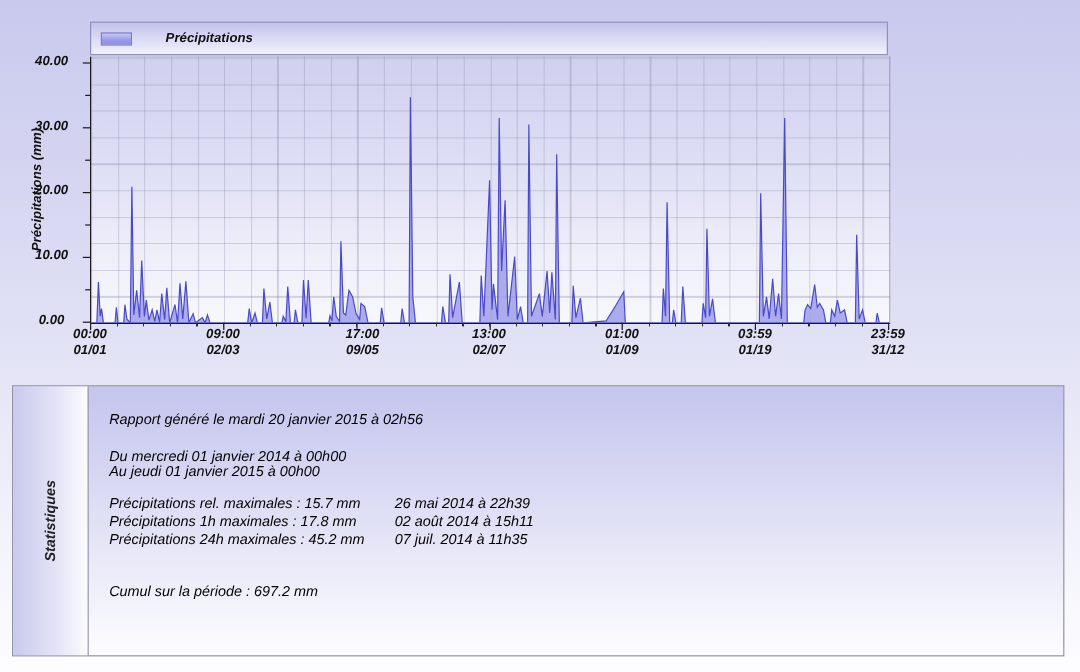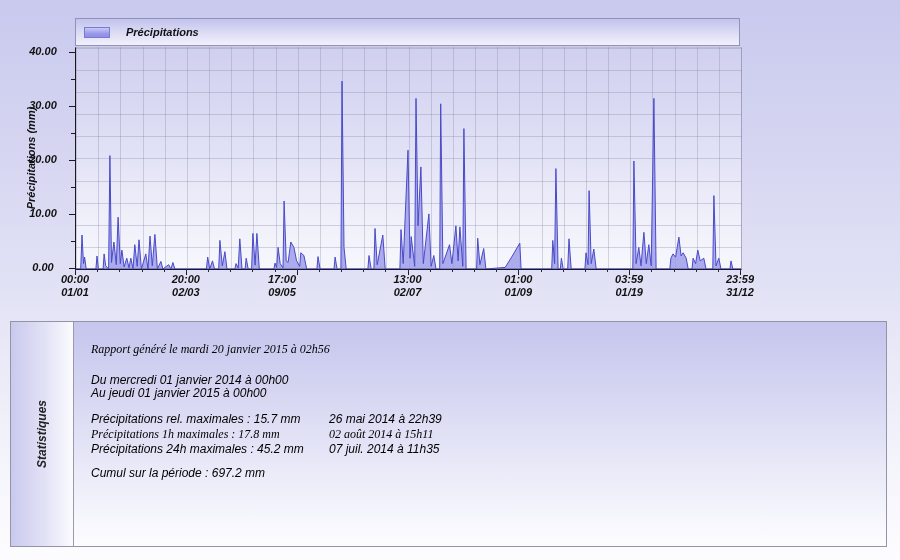--- a/index.html
+++ b/index.html
@@ -14,21 +14,21 @@
     position:absolute;left:75px;top:18px;width:665px;height:28px;
     border:1px solid #9191bc;box-sizing:border-box;
     background:linear-gradient(180deg,#c2c2ec 0%,#d8d8f4 45%,#f1f1fc 100%);
     display:flex;align-items:center;
   }
   .swatch{
     display:inline-block;width:26px;height:11px;margin-left:8px;
     border:1px solid #7a7ad0;box-sizing:border-box;
     background:linear-gradient(180deg,#c9c9f6 0%,#9a9aea 60%,#8d8de4 100%);
   }
-  .legend-label{font:italic 700 11px "Liberation Sans",sans-serif;color:#111;margin-left:16px;}
+  .legend-label{font:italic 700 11px "Liberation Sans",sans-serif;color:#111;margin-left:28px;}
   
   .plot{
     position:absolute;left:75px;top:47px;width:665px;height:221px;box-sizing:content-box;
     border-left:1px solid #1a1a1a;border-bottom:1px solid #1a1a1a;
     border-top:1px solid rgba(140,140,170,.55);border-right:1px solid rgba(140,140,170,.55);
     background-image:
       repeating-linear-gradient(to right, rgba(125,125,158,.30) 0 1px, transparent 1px 22.17px),
       repeating-linear-gradient(to bottom, rgba(125,125,158,.30) 0 1px, transparent 1px 22.1px),
       linear-gradient(180deg,#d0d0ef 0%,#dedef5 40%,#efeffa 75%,#f7f7fd 100%);
   }
@@ -55,23 +55,23 @@
     position:absolute;left:0;top:0;bottom:0;width:62px;
     border-right:1px solid #9a9aae;
     background:linear-gradient(90deg,#c9c9ee 0%,#e2e2f6 55%,#fbfbfe 100%);
   }
   .stats-side-label{
     position:absolute;left:50%;top:50%;transform:translate(-50%,-50%) rotate(-90deg);
     font:italic 700 12px "Liberation Sans",sans-serif;color:#222;white-space:nowrap;
   }
   .srow{position:absolute;left:80px;font:italic 400 12px "Liberation Sans",sans-serif;color:#000;white-space:nowrap;line-height:14px;}
   .srow.c2{left:318px;}
-  .r1{top:20px;font-family:Liberation Serif, serif;} .r2{top:51px;} .r3{top:64px;}
-  .r4{top:90px;} .r5{top:105px;font-family:Liberation Serif, serif;} .r6{top:120px;text-align:right;}
-  .r7{top:144px;}
+  .r1{top:20px;} .r2{top:51px;} .r3{top:64px;}
+  .r4{top:90px;} .r5{top:105px;} .r6{top:120px;text-align:right;}
+  .r7{top:164px;}
 </style>
 </head>
 <body>
 
 <div id="screen">
 
   <div class="chart">
 
     <div class="legend">
       <span class="swatch"></span>
@@ -103,25 +103,25 @@
         <div class="ytick-mark" style="left: 71px; top: 79px; width: 4px;"></div>
       </div>
     <div id="x-axis">
         <div class="xtick-mark" style="left: 75px; top: 269px; height: 6px;"></div>
         <div class="xtick-label" style="left: 40px; top: 273px;">
           <div>00:00</div>
           <div>01/01</div>
         </div>
         <div class="xtick-mark" style="left: 185.833px; top: 269px; height: 6px;"></div>
         <div class="xtick-label" style="left: 150.833px; top: 273px;">
-          <div>20:00</div>
+          <div>09:00</div>
           <div>02/03</div>
         </div>
         <div class="xtick-mark" style="left: 296.667px; top: 269px; height: 6px;"></div>
-        <div class="xtick-label" style="left: 247px; top: 273px;">
+        <div class="xtick-label" style="left: 267px; top: 273px;">
           <div>17:00</div>
           <div>09/05</div>
         </div>
         <div class="xtick-mark" style="left: 407.5px; top: 269px; height: 6px;"></div>
         <div class="xtick-label" style="left: 372.5px; top: 273px;">
           <div>13:00</div>
           <div>02/07</div>
         </div>
         <div class="xtick-mark" style="left: 518.333px; top: 269px; height: 6px;"></div>
         <div class="xtick-label" style="left: 483.333px; top: 273px;">

